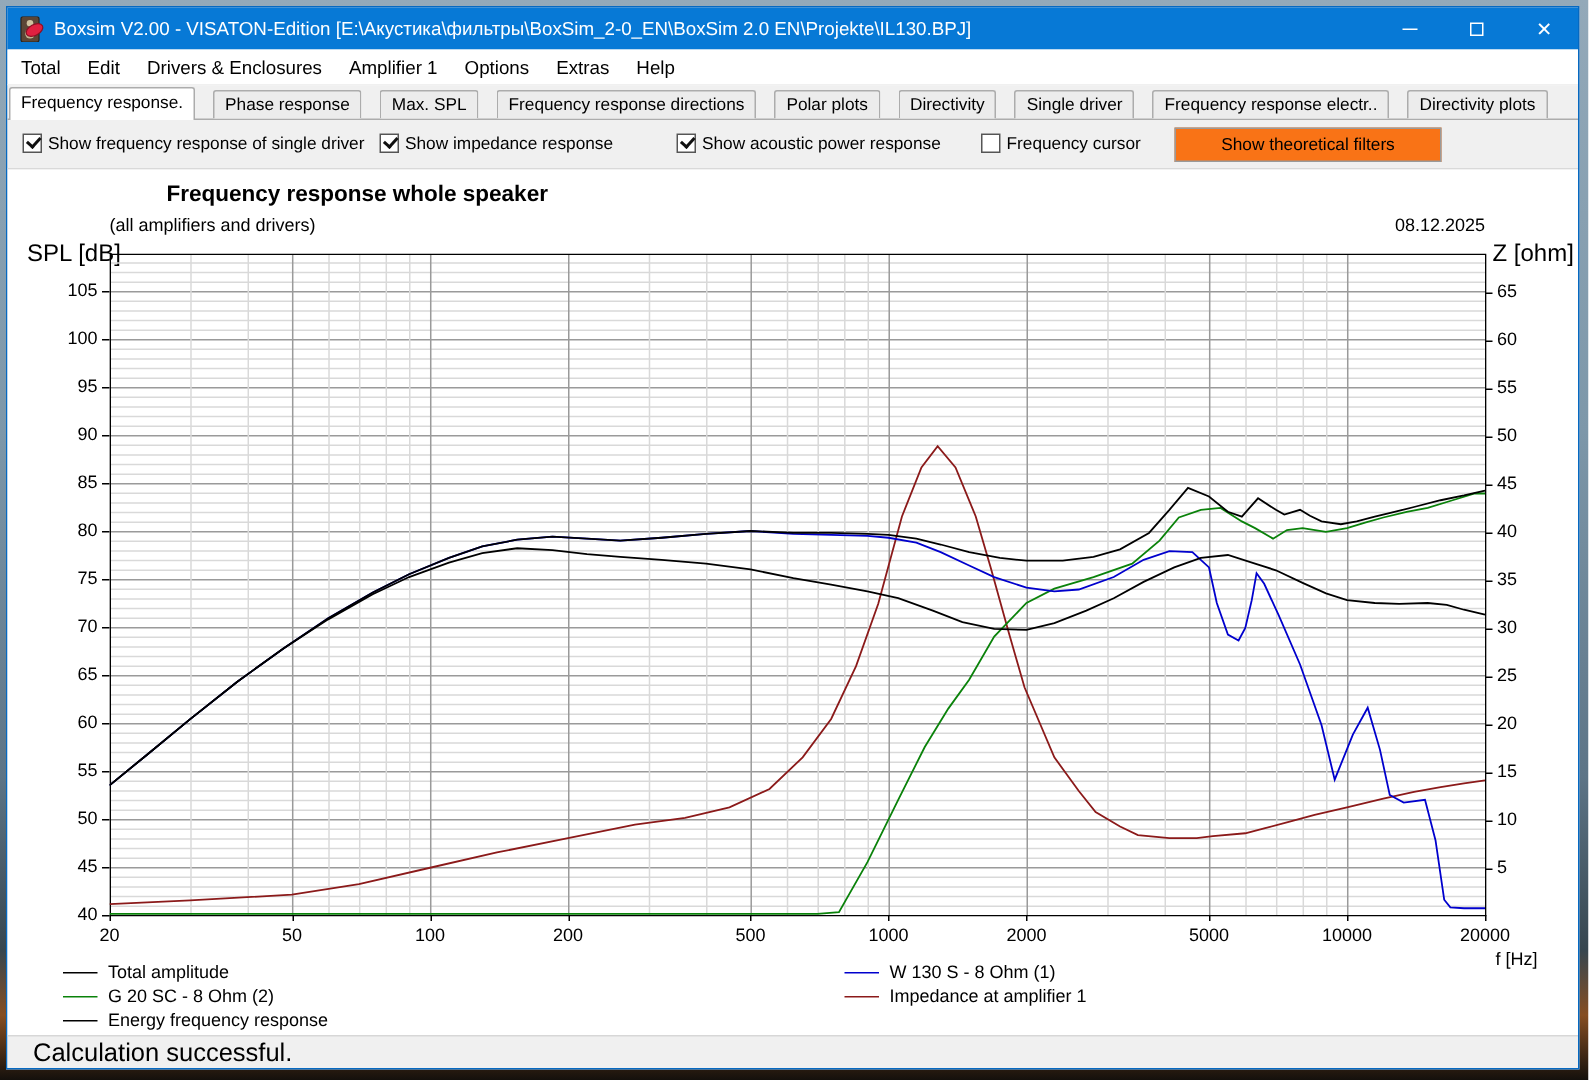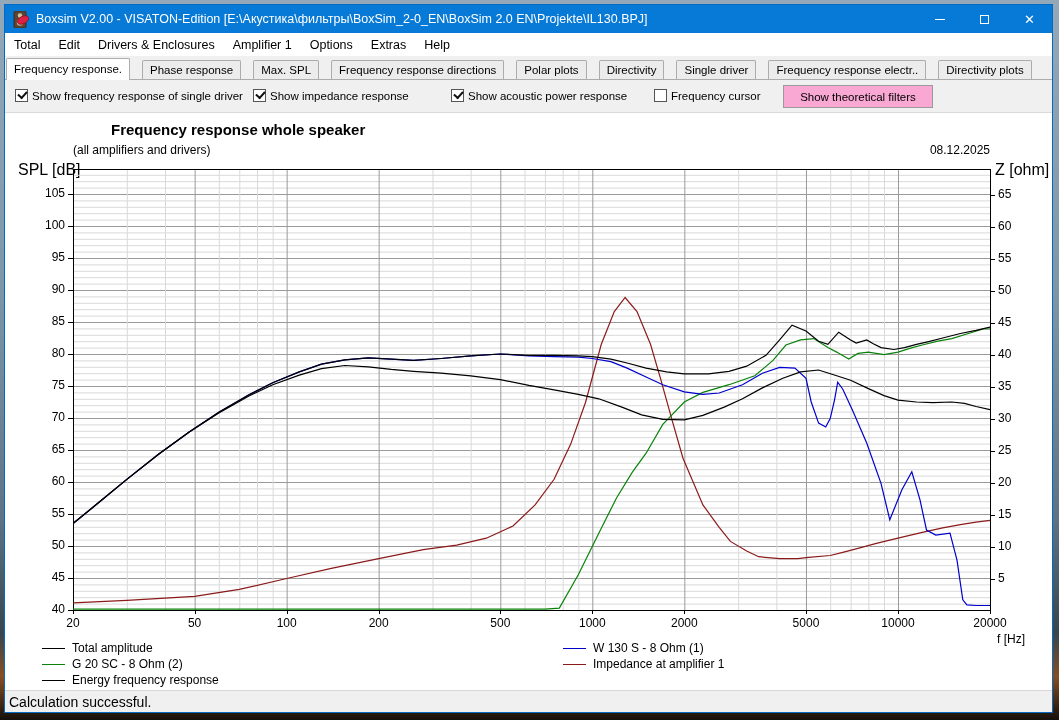--- a/index.html
+++ b/index.html
@@ -24,42 +24,42 @@
   .tab { font-size:11.5px; color:#000; background:#ececec; border:1px solid #acacac; border-bottom:none;
          border-radius:2px 2px 0 0; padding:0 7px; height:19px; display:flex; align-items:center; margin-right:1px; }
   .tab.active { background:#ffffff; height:22px; margin-bottom:-1px; padding-bottom:1px; position:relative; z-index:2; }
   
   #optionsbar { height:33px; background:#f0f0f0; position:relative; border-bottom:1px solid #d9d9d9; flex:0 0 auto; }
   .cb-group { position:absolute; top:9px; display:flex; align-items:center; }
   .checkbox { width:13px; height:13px; background:#fff; border:1px solid #555; margin-right:4px; position:relative; flex:0 0 auto; }
   .checkbox.checked:after { content:""; position:absolute; left:2px; top:1px; width:7px; height:4px;
         border-left:2px solid #111; border-bottom:2px solid #111; transform:rotate(-48deg); }
   .cb-label { font-size:11.5px; color:#000; white-space:nowrap; }
-  #theoretical-filters-button { position:absolute; left:778px; top:5px; width:150px; height:23px;
-        background:#f9a8d4; border:1px solid #9a9a9a; font-size:11.5px; color:#000;
+  #theoretical-filters-button { position:absolute; left:778px; top:5px; width:178px; height:23px;
+        background:#f97316; border:1px solid #9a9a9a; font-size:11.5px; color:#000;
         display:flex; align-items:center; justify-content:center; }
   
   #content { flex:1 1 auto; background:#ffffff; position:relative; overflow:hidden; }
   #chart-title { position:absolute; left:68px; top:8px; font-size:15px; font-weight:bold; color:#000;margin-left:38px; }
   #chart-subtitle { position:absolute; left:68px; top:30px; font-size:12px; color:#000; }
   #chart-date { position:absolute; left:785px; top:30px; width:200px; text-align:right; font-size:12px; color:#000; }
   #y-left-title { position:absolute; left:13px; top:48px; font-size:16px; color:#000; }
   #y-right-title { position:absolute; left:990px; top:48px; font-size:16px; color:#000;text-align:center; }
   #x-axis-title { position:absolute; left:943px; top:519px; width:77px; text-align:right; font-size:12px; color:#000; }
   #plot-svg { position:absolute; left:68px; top:56px; }
   .ytick-left { position:absolute; left:20px; width:40px; text-align:right; font-size:12px; color:#000; }
   .ytick-right { position:absolute; left:993px; width:40px; text-align:left; font-size:12px; color:#000; }
   .xtick { position:absolute; top:503px; width:60px; text-align:center; font-size:12px; color:#000; }
   .tickmark { position:absolute; background:#000; }
   .legend-item { position:absolute; display:flex; align-items:center; height:16px; }
   .legend-line { width:23px; height:0; border-top:1.6px solid #000; margin-right:7px; flex:0 0 auto; }
   .legend-label { font-size:12px; color:#000; white-space:nowrap; }
   
   #statusbar { height:22px; background:#f0f0f0; border-top:1px solid #d7d7d7; display:flex; align-items:center; flex:0 0 auto; }
-  #status-text { font-size:14px; color:#000; padding-left:4px; }
+  #status-text { font-size:17px; color:#000; padding-left:17px; }
 </style>
 </head>
 <body>
 
 <div id="screen">
   <div id="app-window">
 
     <div id="titlebar">
       <svg id="app-icon" viewBox="0 0 17 17">
         <rect x="1" y="0" width="12" height="17" rx="1.5" fill="#5b4636" stroke="#2e2318" stroke-width="0.8"></rect>

